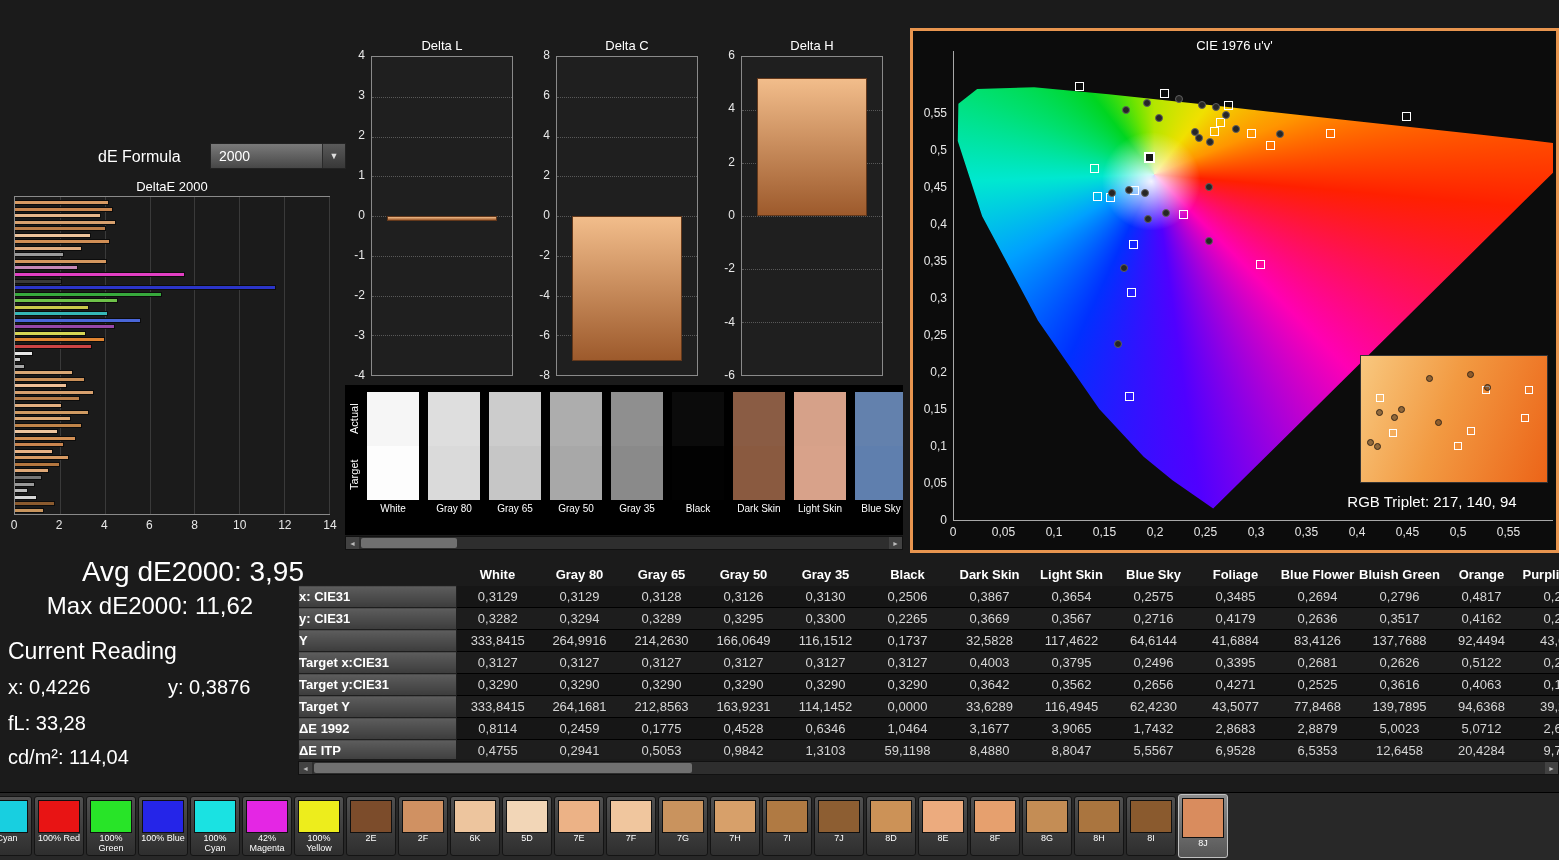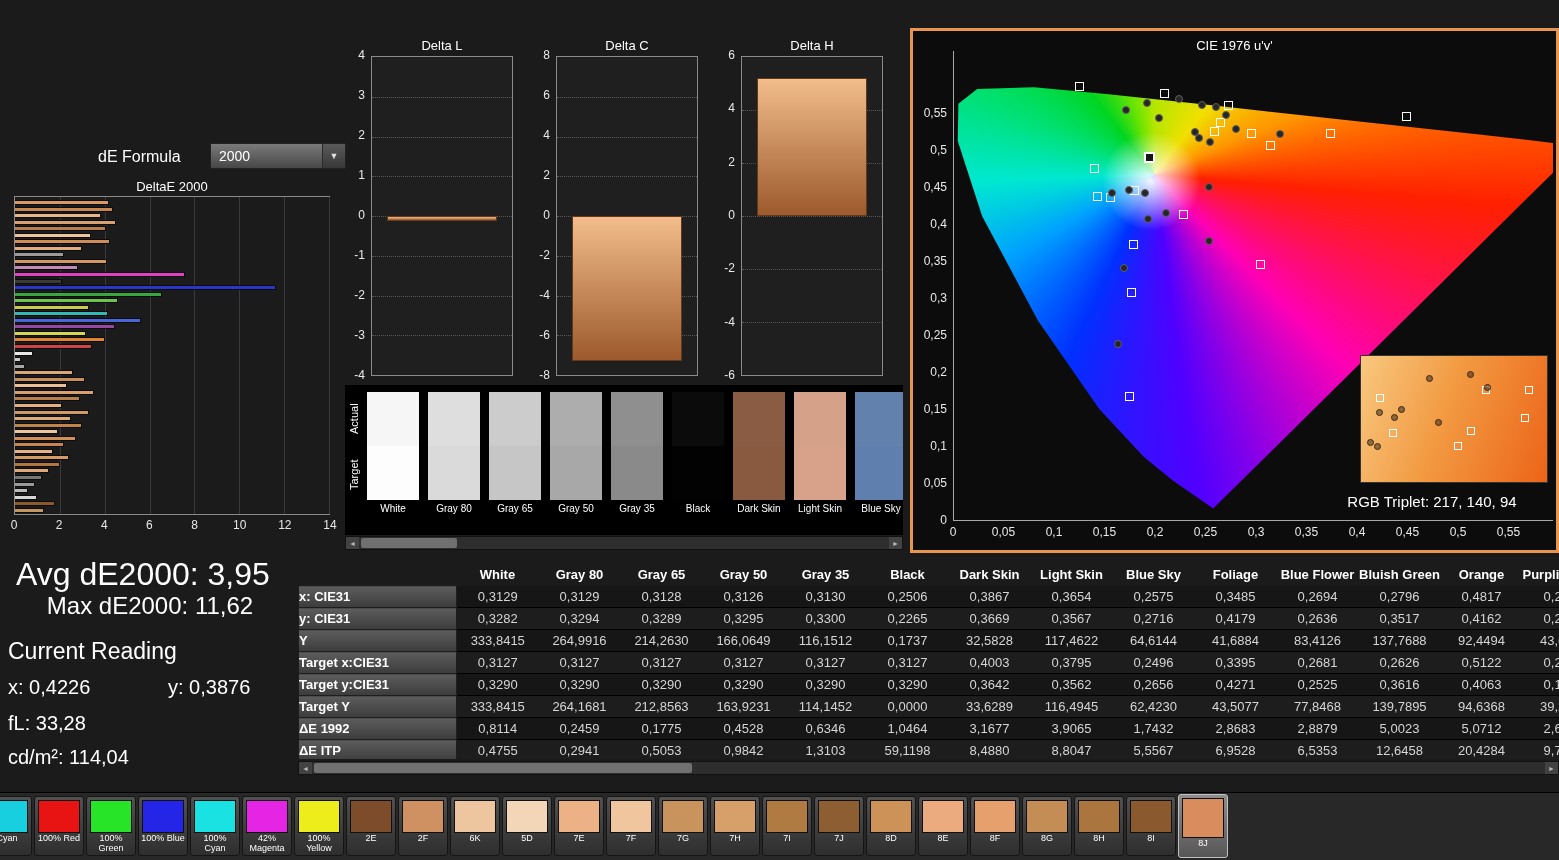--- a/index.html
+++ b/index.html
@@ -74,21 +74,21 @@
   .cie-square{position:absolute;width:9px;height:9px;border:1px solid #fff;box-sizing:border-box;}
   .cie-circle{position:absolute;width:8px;height:8px;border-radius:50%;background:#262626;border:1px solid #606060;box-sizing:border-box;}
   .cie-highlight{position:absolute;width:11px;height:11px;border:2px solid #fff;background:#161616;box-sizing:border-box;}
   .cie-inset{position:absolute;left:447px;top:324px;width:186px;height:126px;border:1px solid #333;
     background:linear-gradient(110deg,#f8c87f 0%,#f29a42 45%,#ec6418 100%);}
   .inset-square{position:absolute;width:8px;height:8px;border:1px solid #fff;box-sizing:border-box;}
   .inset-circle{position:absolute;width:7px;height:7px;border-radius:50%;border:1px solid #3a2a1a;background:rgba(45,32,20,0.5);box-sizing:border-box;}
   .cie-rgb{position:absolute;left:398px;top:462px;width:242px;text-align:center;font-size:15px;}
 
   
-  .stat-avg{position:absolute;left:16px;top:556px;width:300px;text-align:left;font-size:32px;}
+  .stat-avg{position:absolute;left:4px;top:556px;width:300px;text-align:right;font-size:28px;}
   .stat-max{position:absolute;left:0;top:592px;width:300px;text-align:center;font-size:24px;}
   .stat-cr{position:absolute;left:8px;top:638px;font-size:23px;}
   .stat-x{position:absolute;left:8px;top:676px;font-size:20px;}
   .stat-y{position:absolute;left:168px;top:676px;font-size:20px;}
   .stat-fl{position:absolute;left:8px;top:712px;font-size:20px;}
   .stat-cd{position:absolute;left:8px;top:746px;font-size:20px;}
 
   
   .datatable{position:absolute;left:298px;top:564px;width:1261px;height:195px;overflow:hidden;}
   .datatable table{border-collapse:collapse;table-layout:fixed;width:1306px;}

